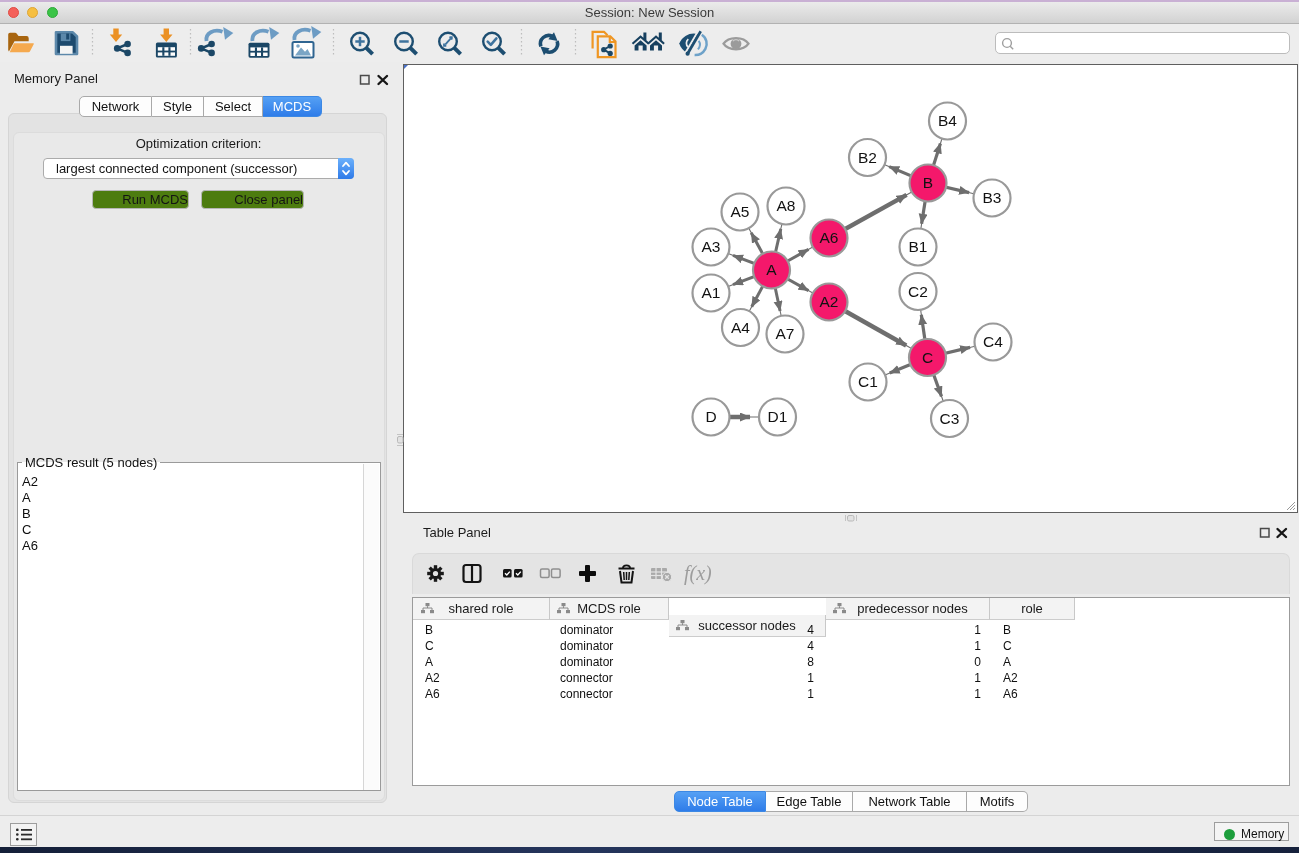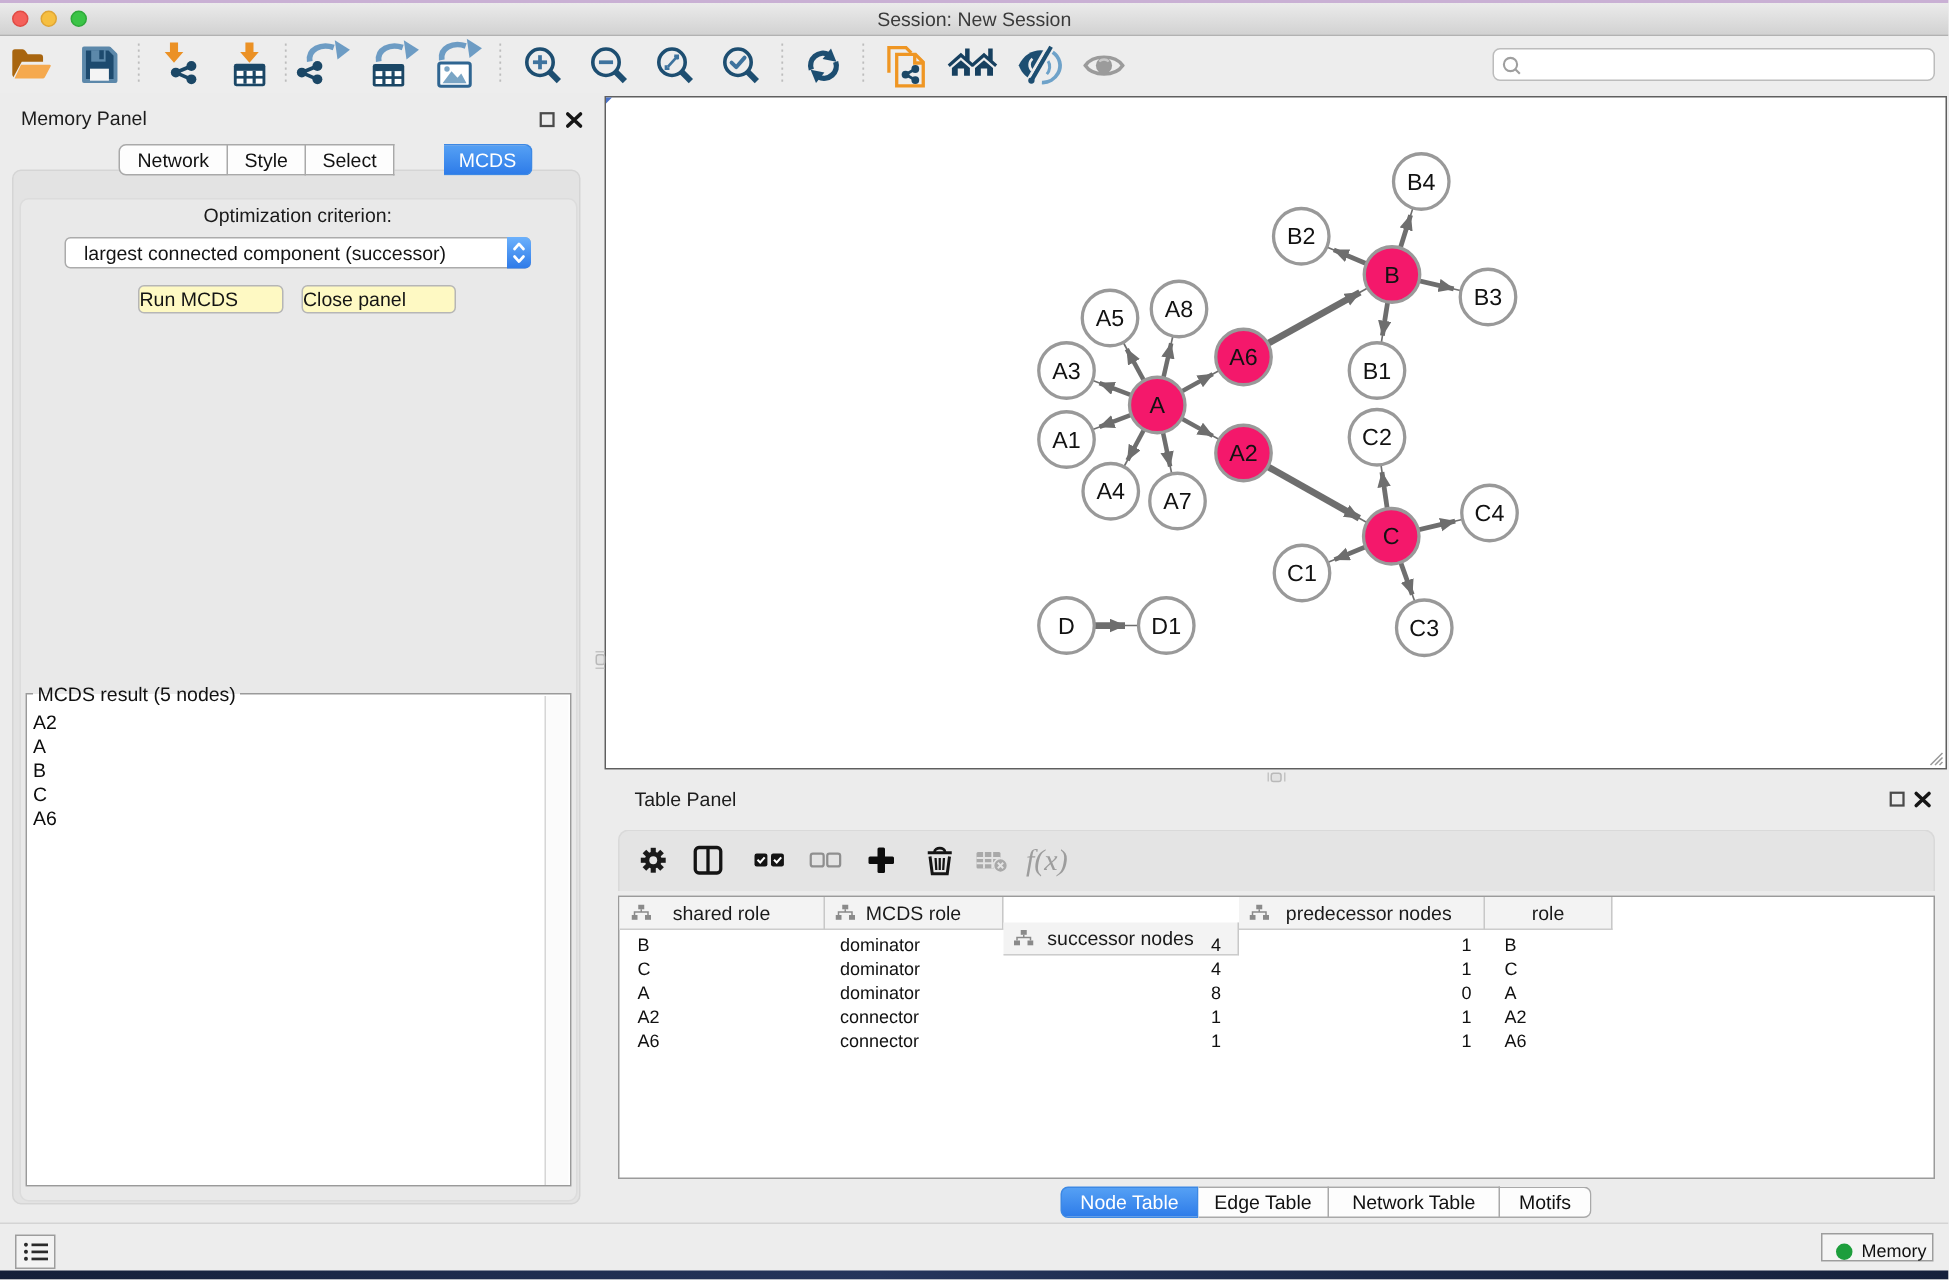--- a/index.html
+++ b/index.html
@@ -22,30 +22,30 @@
 #cpTitle { left:14px; top:71px; font-size:13px; color:#1c1c1c; }
 #cpBody { left:8px; top:113px; width:379px; height:690px; background:#e3e3e3;
   border:1px solid #d5d5d5; border-radius:6px; }
 #cpInner { left:13px; top:132px; width:372px; height:669px; background:#e9e9e9;
   border:1px solid #dcdcdc; border-radius:6px; }
 .tabs { position:absolute; top:96px; height:21px; display:flex; font-size:13px;justify-content:flex-end; }
 .tab { border:1px solid #a9a9a9; border-left:none; background:#fdfdfd; color:#111;
   text-align:center; line-height:19px; }
 .tab.first { border-left:1px solid #a9a9a9; border-radius:5px 0 0 5px; }
 .tab.last { border-radius:0 5px 5px 0; }
-.tab.sel { background:linear-gradient(#55a0f4,#2e7ce9); color:#fff; border-color:#3c88e4;margin-left:33px; }
+.tab.sel { background:linear-gradient(#55a0f4,#2e7ce9); color:#fff; border-color:#3c88e4; }
 #cpTabs { left:79px; }
 #optLabel { left:9px; top:136px; width:379px; text-align:center; font-size:13px; color:#1a1a1a; }
 #optSelect { left:43px; top:158px; width:311px; height:21px; background:#fff;
   border:1px solid #ababab; border-radius:4px; font-size:13px; color:#141414;
   line-height:19px; padding-left:12px; }
 #optSpin { left:338px; top:158px; width:16px; height:21px; border-radius:0 4px 4px 0;
   background:linear-gradient(#6cb1fc,#2e7ae8); }
-.btn { position:absolute; top:190px; height:19px; background:#fef9c3; border:1px solid #b6b6b6;
-  border-radius:4px; font-size:13px; color:#141414; text-align:left; line-height:17px; }
+.btn { position:absolute; top:190px; height:19px; background:#4d7c0f; border:1px solid #b6b6b6;
+  border-radius:4px; font-size:13px; color:#141414; text-align:right; line-height:17px; }
 #btnRun { left:92px; width:97px; }
 #btnClose { left:201px; width:103px; }
 #mcdsBox { left:17px; top:462px; width:364px; height:329px; background:#fff; border:1px solid #9a9a9a; }
 #mcdsLegend { left:4px; top:-8px; position:absolute; font-size:13px; color:#111;
   background:linear-gradient(#e9e9e9 50%, #ffffff 50%); padding:0 3px; }
 #mcdsList { position:absolute; left:4px; top:11px; font-size:13px; color:#0d0d0d; line-height:16px; }
 #mcdsScroll { position:absolute; right:1px; top:1px; width:16px; height:326px;
   background:#fbfbfb; border-left:1px solid #d6d6d6; }
 
 #netwin { left:403px; top:64px; width:895px; height:449px; border:1px solid #5f5f5f; background:#fff; }

